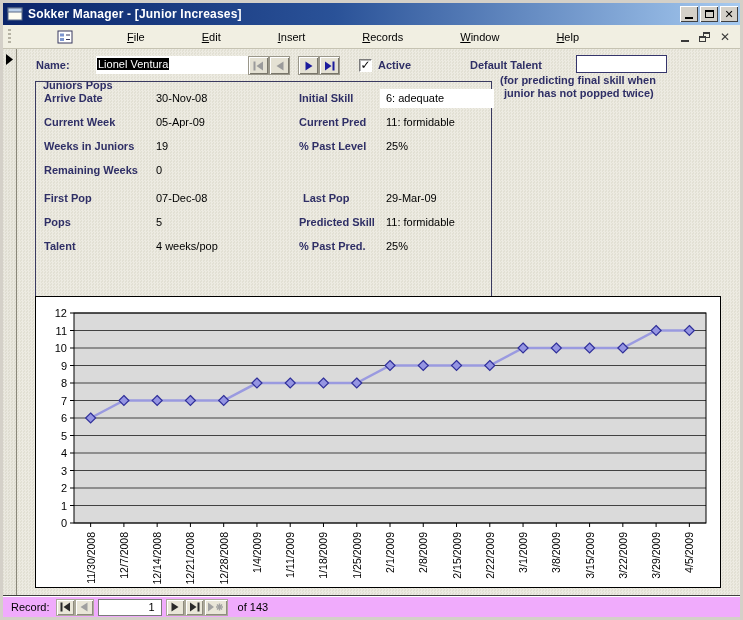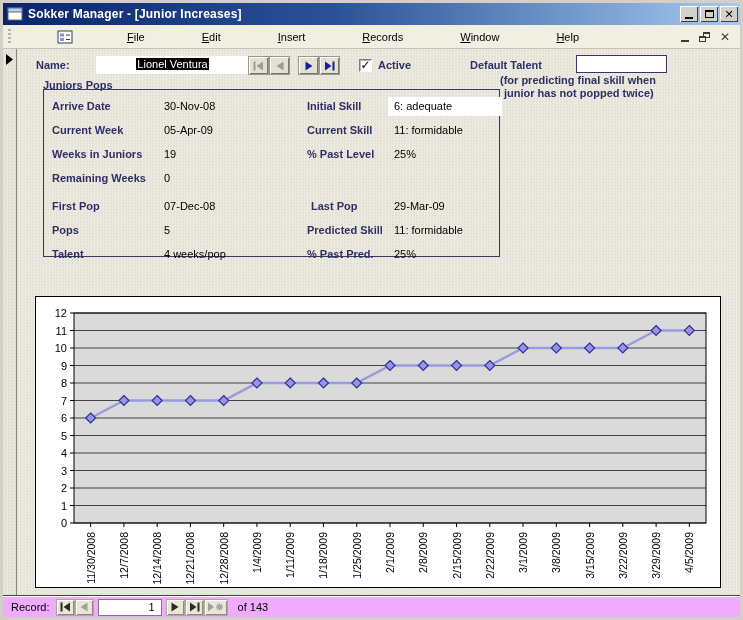--- a/index.html
+++ b/index.html
@@ -60,21 +60,21 @@
     border-right:1px solid #8a877a;
     background:repeating-conic-gradient(#eae8df 0% 25%, #dfddd1 0% 50%);
     background-size:3px 3px;
   }
   .rec-strip svg { margin:5px 0 0 2px; }
 
   .lbl { position:absolute; font-weight:bold; color:#2f2f66; white-space:nowrap; }
 
   .name-input {
     position:absolute; left:93px; top:7px; width:153px; height:18px;
-    background:#fff; padding:2px 1px; overflow:hidden;text-align:center;
+    background:#fff; padding:2px 1px; overflow:hidden;
   }
   .name-input .sel { background:#000; color:#fff; padding:0 1px; }
 
   .navbtn {
     width:21px; height:19px; background:#e4e1d3;
     box-shadow: inset 1px 1px 0 #fff, inset -1px -1px 0 #79766a;
     border:1px solid #9a978a;
     display:inline-flex; align-items:center; justify-content:center; cursor:default;
   }
   .btn-row { position:absolute; left:245px; top:7px; display:flex; }
@@ -88,23 +88,22 @@
     display:flex; align-items:center; justify-content:center;
   }
   .checkbox .mark { font-size:12px; font-weight:bold; color:#000; line-height:1; margin-top:-2px; }
 
   .dt-input {
     position:absolute; left:573px; top:6px; width:91px; height:18px;
     background:#fff; border:1px solid #35356b;
   }
 
   .groupbox {
-    position:absolute; left:32px; top:40px; width:457px; height:168px;
+    position:absolute; left:32px; top:32px; width:457px; height:231px;
     border:1px solid #3a3a60;
-    margin-left:8px;
   }
   .gb-row { position:absolute; left:0; width:100%; height:16px; }
   .gb-row .l { position:absolute; font-weight:bold; color:#2f2f66; white-space:nowrap; }
   .gb-row .v { position:absolute; color:#000; white-space:nowrap; }
   .l-left { left:8px; }   .v-left { left:120px; }
   .l-right { left:263px; } .v-right { left:350px; }
   .white-field { position:absolute; left:344px; top:7px; width:114px; height:19px; background:#fff; }
 
   .chartbox {
     position:absolute; left:32px; top:247px; width:686px; height:292px;
@@ -235,21 +234,21 @@
 
       <div class="gb-row" style="top:10px">
         <span class="l l-left">Arrive Date</span>
         <span class="v v-left">30-Nov-08</span>
         <span class="l l-right">Initial Skill</span>
         <span class="v v-right">6: adequate</span>
       </div>
       <div class="gb-row" style="top:34px">
         <span class="l l-left">Current Week</span>
         <span class="v v-left">05-Apr-09</span>
-        <span class="l l-right">Current Skill</span>
+        <span class="l l-right">Current Pred</span>
         <span class="v v-right">11: formidable</span>
       </div>
       <div class="gb-row" style="top:58px">
         <span class="l l-left">Weeks in Juniors</span>
         <span class="v v-left">19</span>
         <span class="l l-right">% Past Level</span>
         <span class="v v-right">25%</span>
       </div>
       <div class="gb-row" style="top:82px">
         <span class="l l-left">Remaining Weeks</span>

